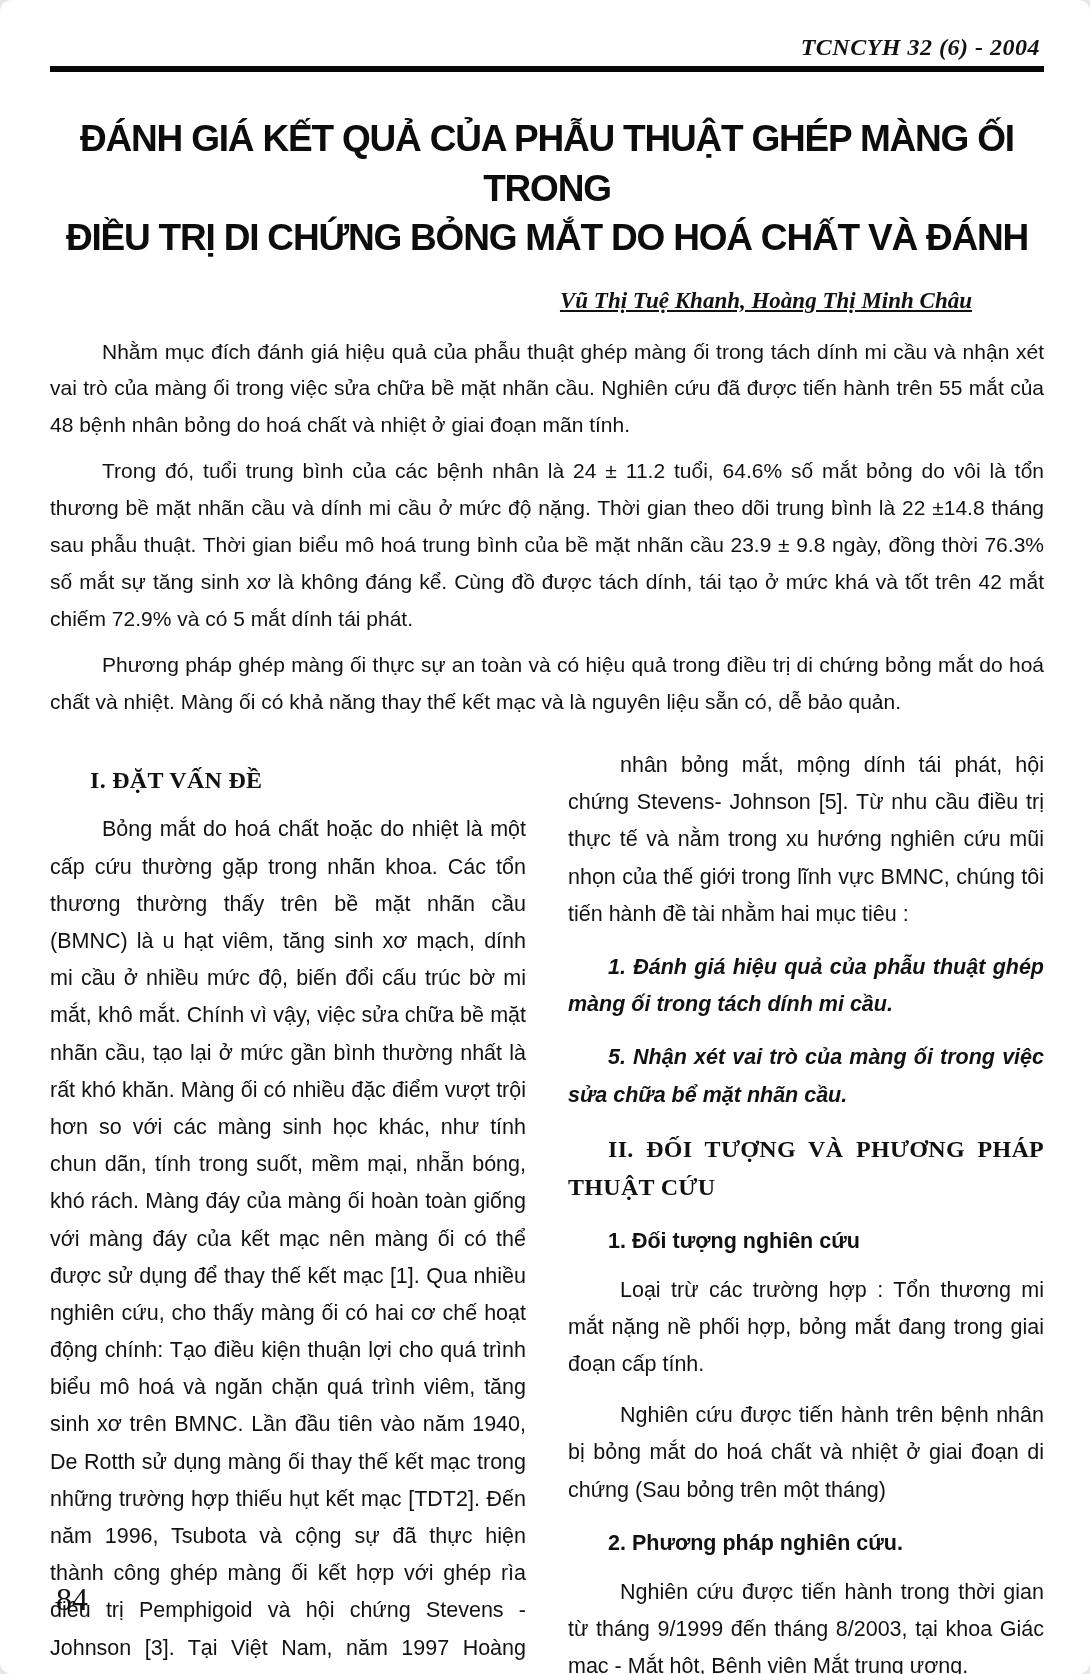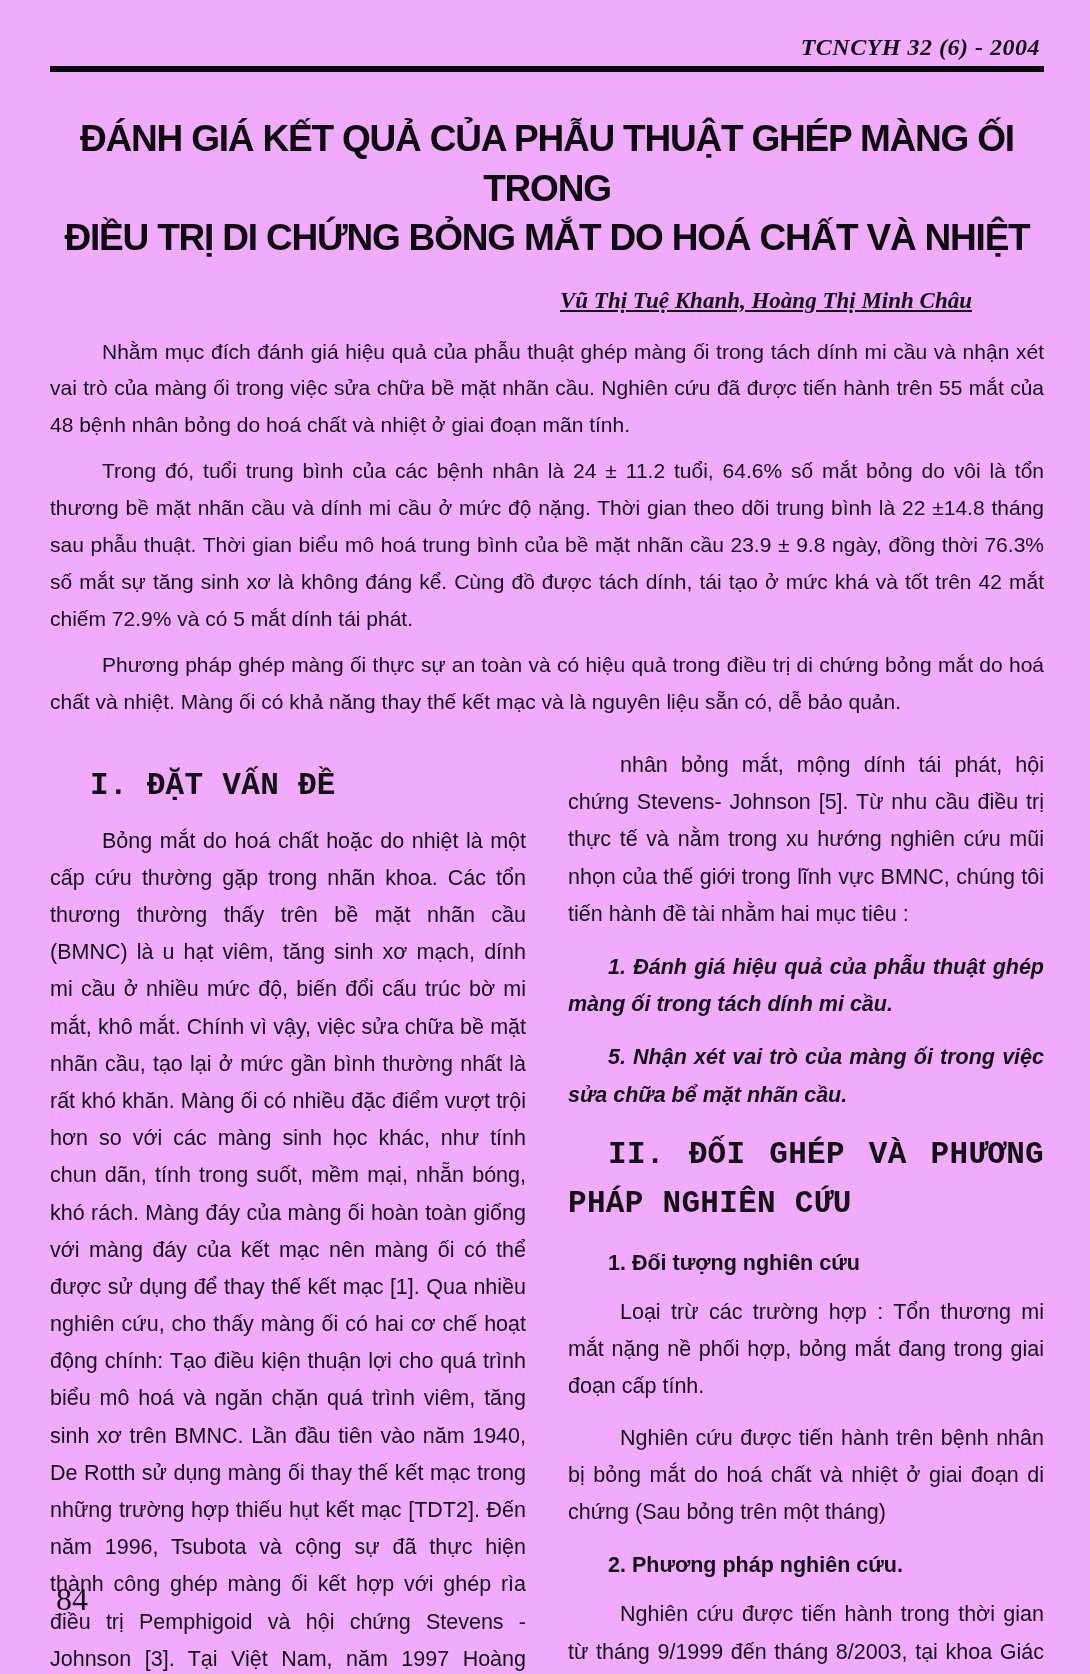--- a/index.html
+++ b/index.html
@@ -1,25 +1,26 @@
 <!DOCTYPE html>
 <html><head>
 <meta charset="utf-8">
 <style>
   html,body{margin:0;padding:0;}
   body{background:#e8e8e6;font-family:"Liberation Sans",sans-serif;}
   .page{
     position:relative;
     width:1090px;height:1674px;
     margin:0 auto;
-    background:#f0abfc;
+    background:#ffffff;
     color:#121212;
     box-sizing:border-box;
     padding:34px 46px 0 50px;
     overflow:hidden;
+    border-radius:12px;
   }
   
   .journal-line{
     text-align:right;
     font-family:"Liberation Serif",serif;
     font-style:italic;
     font-weight:bold;
     font-size:24px;
     padding-right:4px;
     letter-spacing:0.5px;
@@ -75,23 +76,23 @@
     gap:42px;
     margin-top:26px;
   }
   .col{
     flex:1 1 0;
     font-size:21.5px;
     line-height:1.73;
     text-align:justify;
   }
   .section-heading{
-    font-family:Liberation Mono, monospace;
+    font-family:Liberation Serif, serif;
     font-weight:bold;
-    font-size:31px;
+    font-size:24px;
     text-indent:40px;
     text-align:justify;
     margin:14px 0 12px 0;
     letter-spacing:0.3px;
     line-height:1.6;
   }
   .body-par{
     margin:0 0 14px 0;
     text-indent:52px;
   }
@@ -120,21 +121,21 @@
 <body>
 
 <div class="page">
 
   <div class="journal-line">TCNCYH 32 (6)  - 2004</div>
 
   <hr class="head-rule">
 
   <h1 class="paper-title">
     <span>ĐÁNH GIÁ KẾT QUẢ CỦA PHẪU THUẬT GHÉP MÀNG ỐI TRONG</span><br>
-    <span>ĐIỀU TRỊ DI CHỨNG BỎNG MẮT DO HOÁ CHẤT VÀ NHIỆT</span>
+    <span>ĐIỀU TRỊ DI CHỨNG BỎNG MẮT DO HOÁ CHẤT VÀ ĐÁNH</span>
   </h1>
 
   <div class="authors-block">
     <div class="author-names">Vũ Thị Tuệ Khanh, Hoàng Thị Minh Châu</div>
   </div>
 
   <div class="abstract">
     <p>Nhằm mục đích đánh giá hiệu quả của phẫu thuật ghép màng ối trong tách dính mi cầu và nhận xét vai trò của màng ối trong việc sửa chữa bề mặt nhãn cầu. Nghiên cứu đã được tiến hành trên 55 mắt của 48 bệnh nhân bỏng do hoá chất và nhiệt ở giai đoạn mãn tính.</p>
     <p>Trong đó, tuổi trung bình của các bệnh nhân là 24 ± 11.2 tuổi, 64.6% số mắt bỏng do vôi là tổn thương bề mặt nhãn cầu và dính mi cầu ở mức độ nặng. Thời gian theo dõi trung bình là 22 ±14.8 tháng sau phẫu thuật. Thời gian biểu mô hoá trung bình của bề mặt nhãn cầu 23.9 ± 9.8 ngày, đồng thời 76.3% số mắt sự tăng sinh xơ là không đáng kể. Cùng đồ được tách dính, tái tạo ở mức khá và tốt trên 42 mắt chiếm 72.9% và có 5 mắt dính tái phát.</p>
     <p>Phương pháp ghép màng ối thực sự an toàn và có hiệu quả trong điều trị di chứng bỏng mắt do hoá chất và nhiệt. Màng ối có khả năng thay thế kết mạc và là nguyên liệu sẵn có, dễ bảo quản.</p>
@@ -147,21 +148,21 @@
       <p class="body-par">Bỏng mắt do hoá chất hoặc do nhiệt là một cấp cứu thường gặp trong nhãn khoa. Các tổn thương thường thấy trên bề mặt nhãn cầu (BMNC) là u hạt viêm, tăng sinh xơ mạch, dính mi cầu ở nhiều mức độ, biến đổi cấu trúc bờ mi mắt, khô mắt. Chính vì vậy, việc sửa chữa bề mặt nhãn cầu, tạo lại ở mức gần bình thường nhất là rất khó khăn. Màng ối có nhiều đặc điểm vượt trội hơn so với các màng sinh học khác, như tính chun dãn, tính trong suốt, mềm mại, nhẵn bóng, khó rách. Màng đáy của màng ối hoàn toàn giống với màng đáy của kết mạc nên màng ối có thể được sử dụng để thay thế kết mạc [1]. Qua nhiều nghiên cứu, cho thấy màng ối có hai cơ chế hoạt động chính: Tạo điều kiện thuận lợi cho quá trình biểu mô hoá và ngăn chặn quá trình viêm, tăng sinh xơ trên BMNC. Lần đầu tiên vào năm 1940, De Rotth sử dụng màng ối thay thế kết mạc trong những trường hợp thiếu hụt kết mạc [TDT2]. Đến năm 1996, Tsubota và cộng sự đã thực hiện thành công ghép màng ối kết hợp với ghép rìa điều trị Pemphigoid và hội chứng Stevens - Johnson [3]. Tại Việt Nam, năm 1997 Hoàng Minh Châu và Phạm Ngọc Đông đã thông báo kết quả bước đầu điều trị dính mi cầu trên bệnh</p>
     </div>
 
     <div class="col">
       <p class="body-par">nhân bỏng mắt, mộng dính tái phát, hội chứng Stevens- Johnson [5]. Từ nhu cầu điều trị thực tế và nằm trong xu hướng nghiên cứu mũi nhọn của thế giới trong lĩnh vực BMNC, chúng tôi tiến hành đề tài nhằm hai mục tiêu :</p>
 
       <p class="objective">1.  Đánh giá hiệu quả của phẫu thuật ghép màng ối trong tách dính mi cầu.</p>
 
       <p class="objective">5.  Nhận xét vai trò của màng ối trong việc sửa chữa bể mặt nhãn cầu.</p>
 
-      <div class="section-heading">II. ĐỐI GHÉP VÀ PHƯƠNG PHÁP NGHIÊN CỨU</div>
+      <div class="section-heading">II. ĐỐI TƯỢNG VÀ PHƯƠNG PHÁP THUẬT CỨU</div>
 
       <div class="sub-heading">1. Đối tượng nghiên cứu</div>
 
       <p class="body-par">Loại trừ các trường hợp : Tổn thương mi mắt nặng nề phối hợp, bỏng mắt đang trong giai đoạn cấp tính.</p>
 
       <p class="body-par">Nghiên cứu được tiến hành trên bệnh nhân bị bỏng mắt do hoá chất và nhiệt ở giai đoạn di chứng (Sau bỏng trên một tháng)</p>
 
       <div class="sub-heading">2. Phương pháp nghiên cứu.</div>
 
       <p class="body-par">Nghiên cứu được tiến hành trong thời gian từ tháng 9/1999 đến tháng 8/2003, tại khoa Giác mạc - Mắt hột, Bệnh viện Mắt trung ương.</p>

